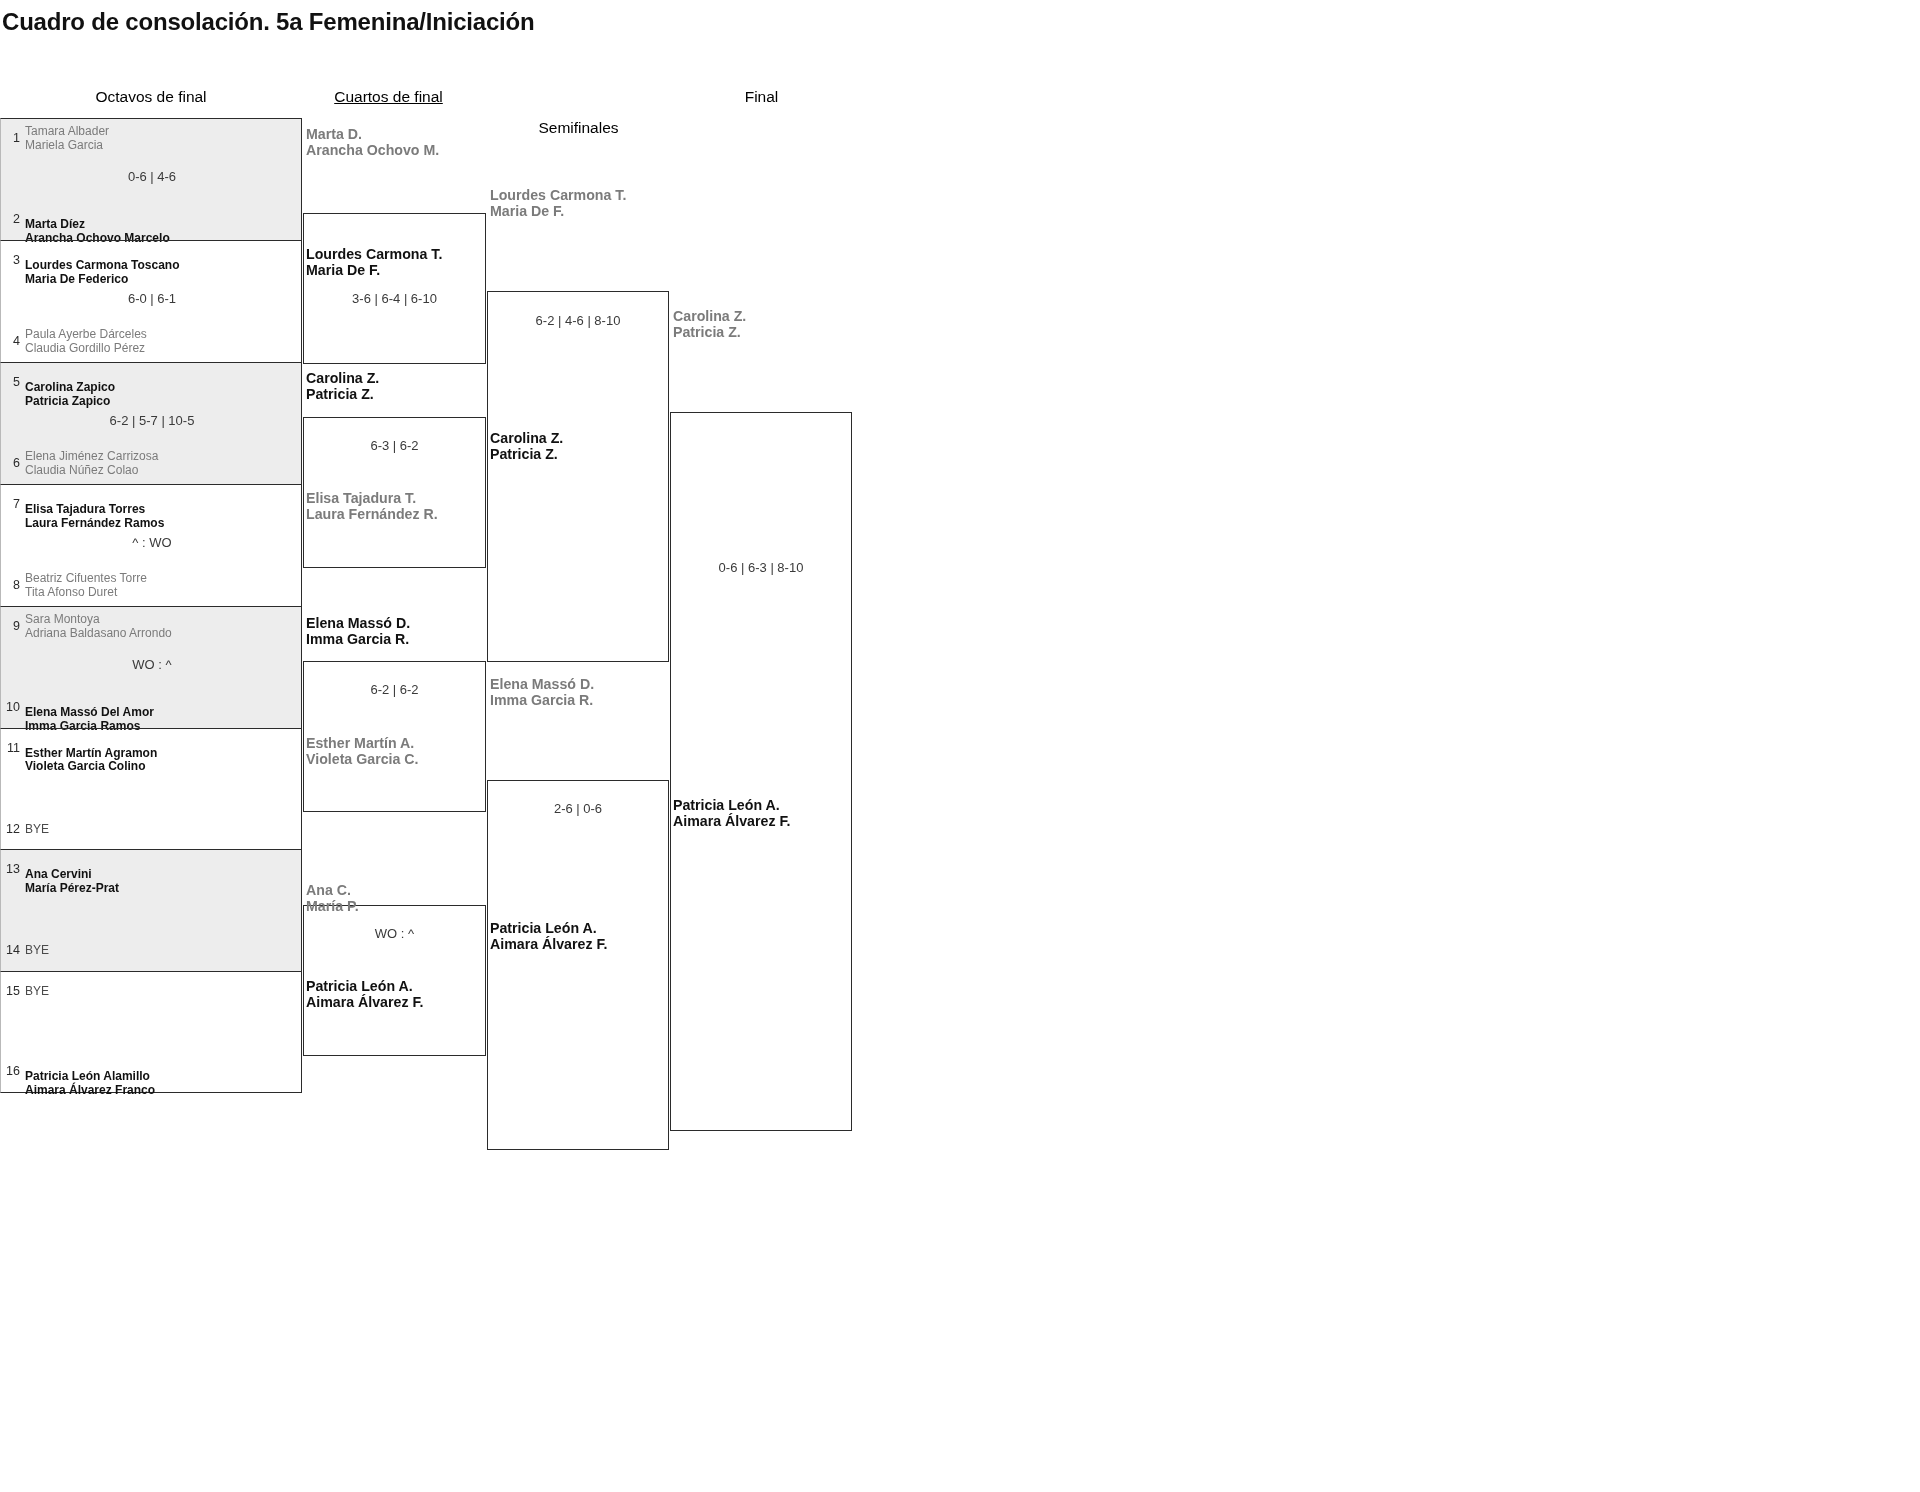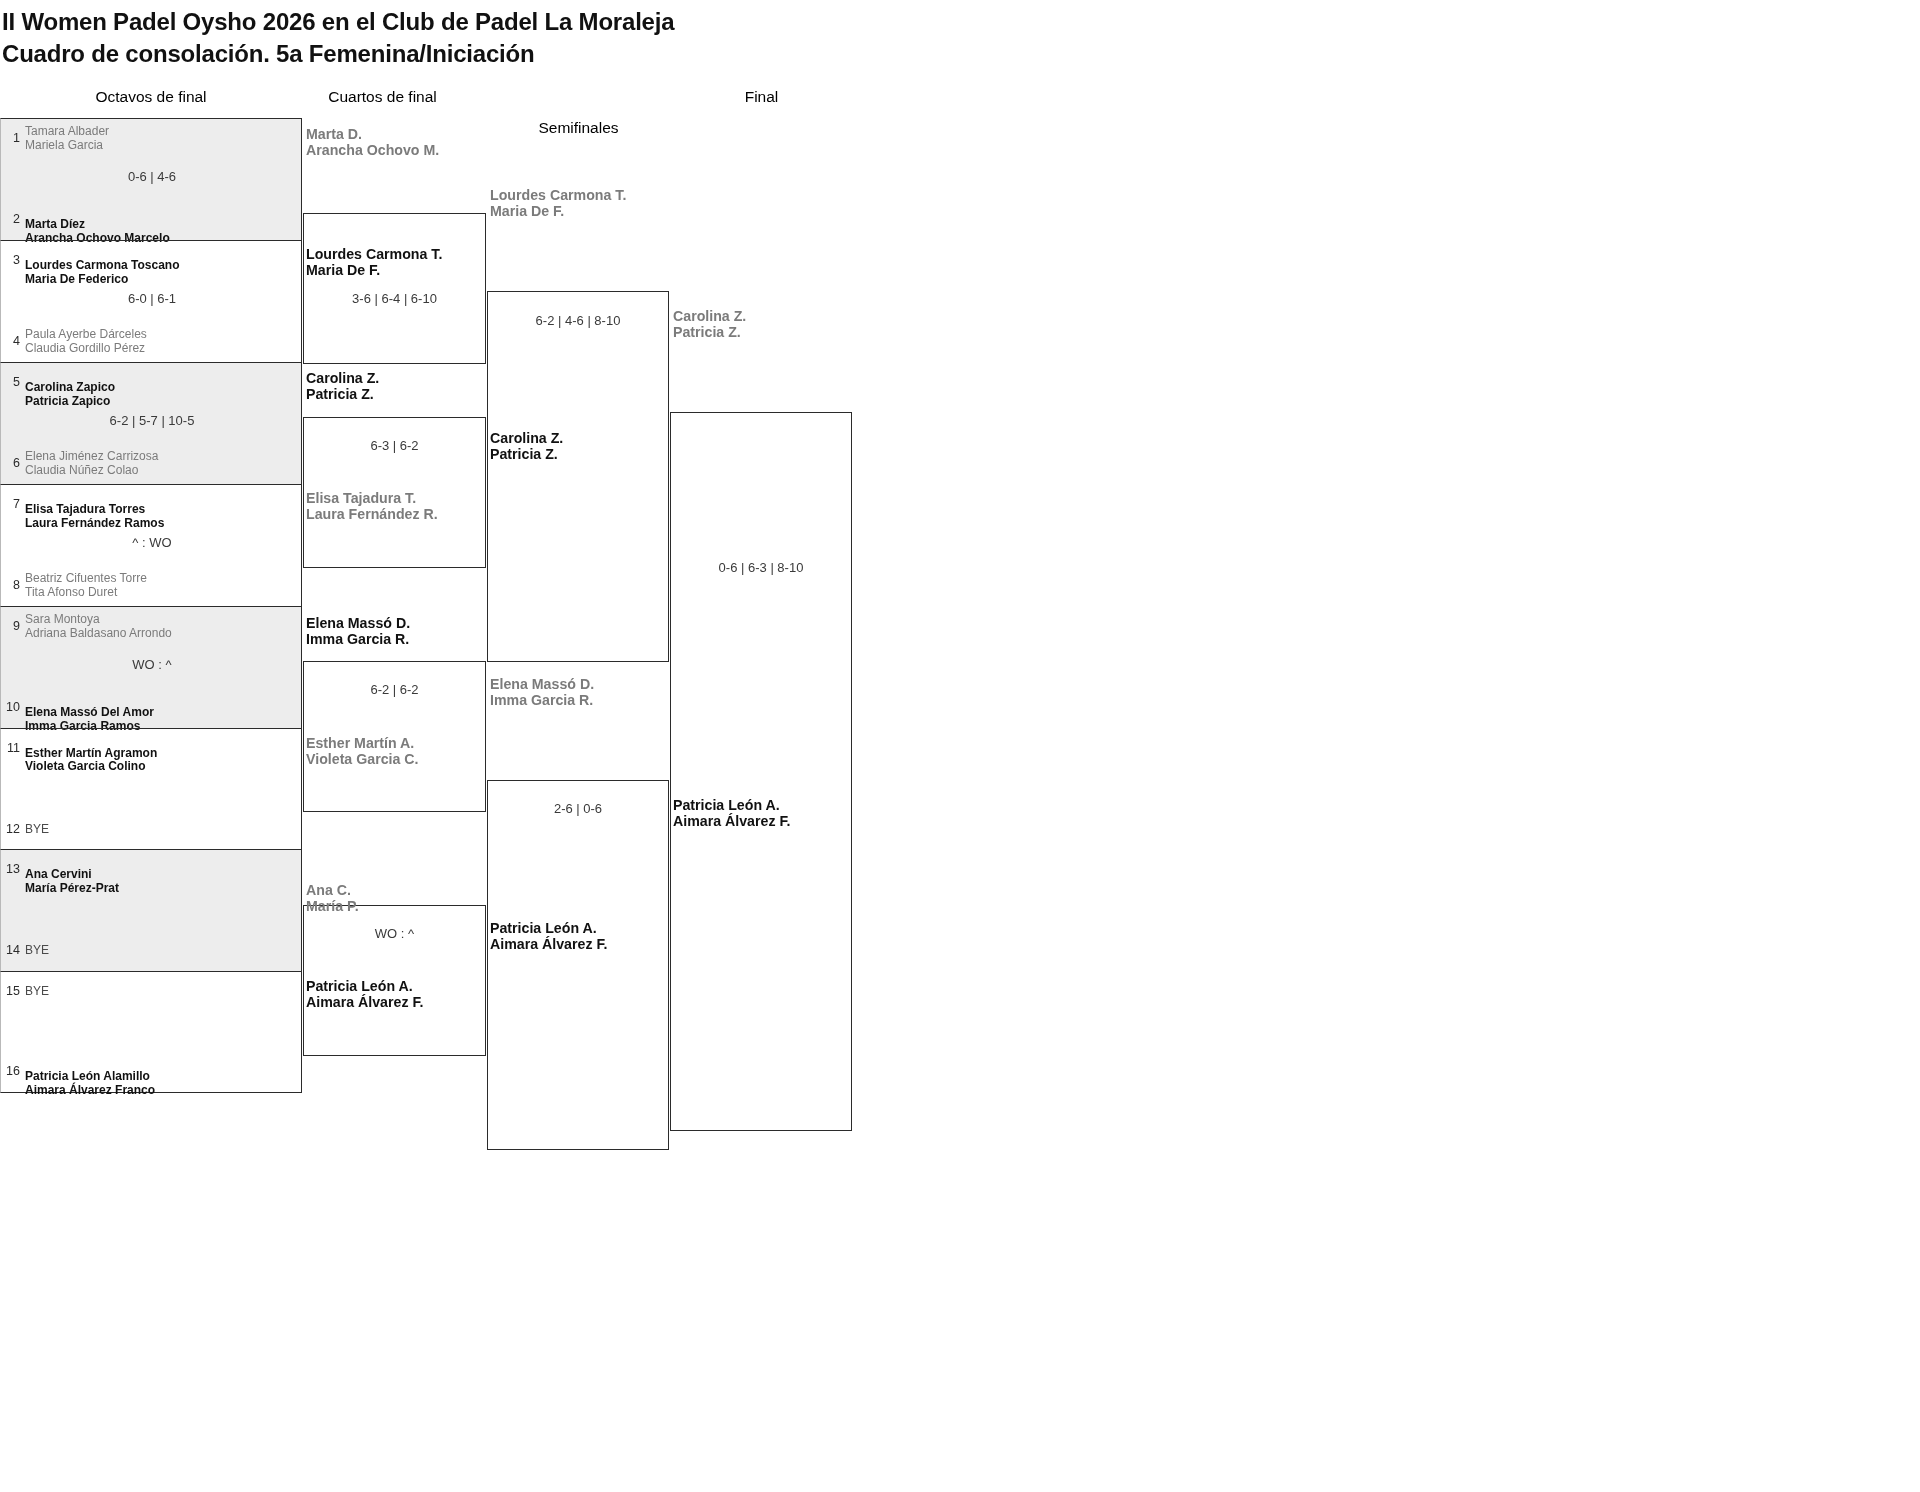--- a/index.html
+++ b/index.html
@@ -7,21 +7,21 @@
     width:1920px;height:1492px;background:#ffffff;
     font-family:"Liberation Sans","DejaVu Sans",sans-serif;
     color:#1a1a1a;position:relative;overflow:hidden;
   }
   .title{position:absolute;left:2px;top:6px;width:1200px;
     font-size:24px;font-weight:700;line-height:1.32;letter-spacing:-0.2px;color:#111;}
   .title div{white-space:nowrap;}
 
   .hdr{position:absolute;top:88px;font-size:15.5px;color:#000000;text-align:center;font-weight:400;}
   .hdr-1{left:0px;width:302px;}
-  .hdr-2{left:291px;width:183px;}
+  .hdr-2{left:297px;width:183px;text-decoration:underline;}
   .hdr-3{left:487px;width:183px;margin-top:31px;}
   .hdr-4{left:670px;width:183px;}
 
   
   .r1col{position:absolute;left:0px;top:118px;width:302px;height:975px;}
   .m1{position:absolute;left:0;width:302px;height:122px;box-sizing:border-box;
       border-top:1.5px solid #2b2b2b;border-left:1.5px solid #b9b9b9;border-right:1.5px solid #2b2b2b;}
   .m1.shade{background:#ededed;}
   .m1.last{border-bottom:1.5px solid #2b2b2b;}
   .slot{position:absolute;left:0;width:302px;height:32px;display:flex;align-items:flex-start;}
@@ -41,21 +41,20 @@
      font-size:13px;color:#3a3a3a;}
 
   
   .lbl{position:absolute;font-size:14.2px;line-height:1.16;color:#7b7b7b;white-space:nowrap;font-weight:bold;}
   .lbl.win{color:#111;font-weight:700;}
 </style>
 </head>
 <body>
 
 <div class="title">
-  <div>II Women Padel Oysho 2026 en el Club de Padel La Moraleja</div>
   <div>Cuadro de consolación. 5a Femenina/Iniciación</div>
 </div>
 
 <div class="hdr hdr-1">Octavos de final</div>
 <div class="hdr hdr-2">Cuartos de final</div>
 <div class="hdr hdr-3">Semifinales</div>
 <div class="hdr hdr-4">Final</div>
 
 <div class="r1col" id="r1col">
     <div class="m1 shade" style="top: 0px;">

